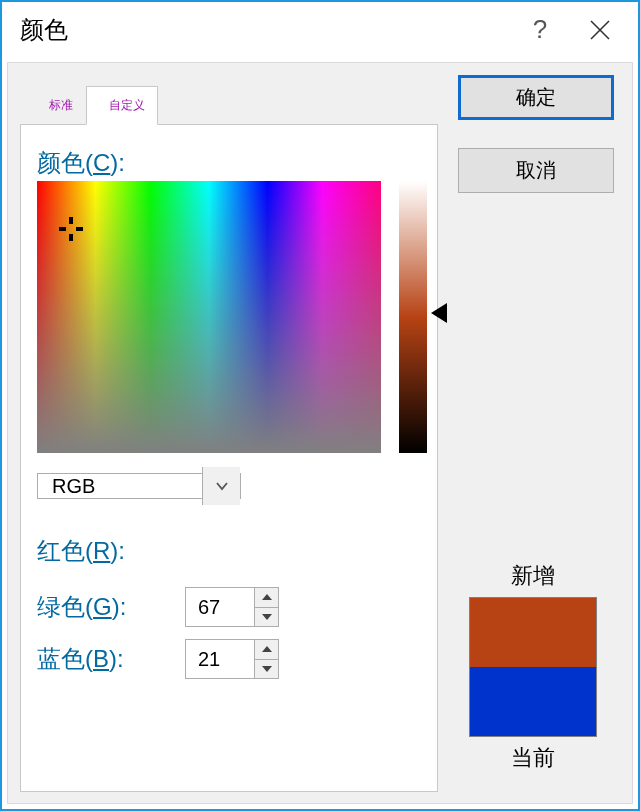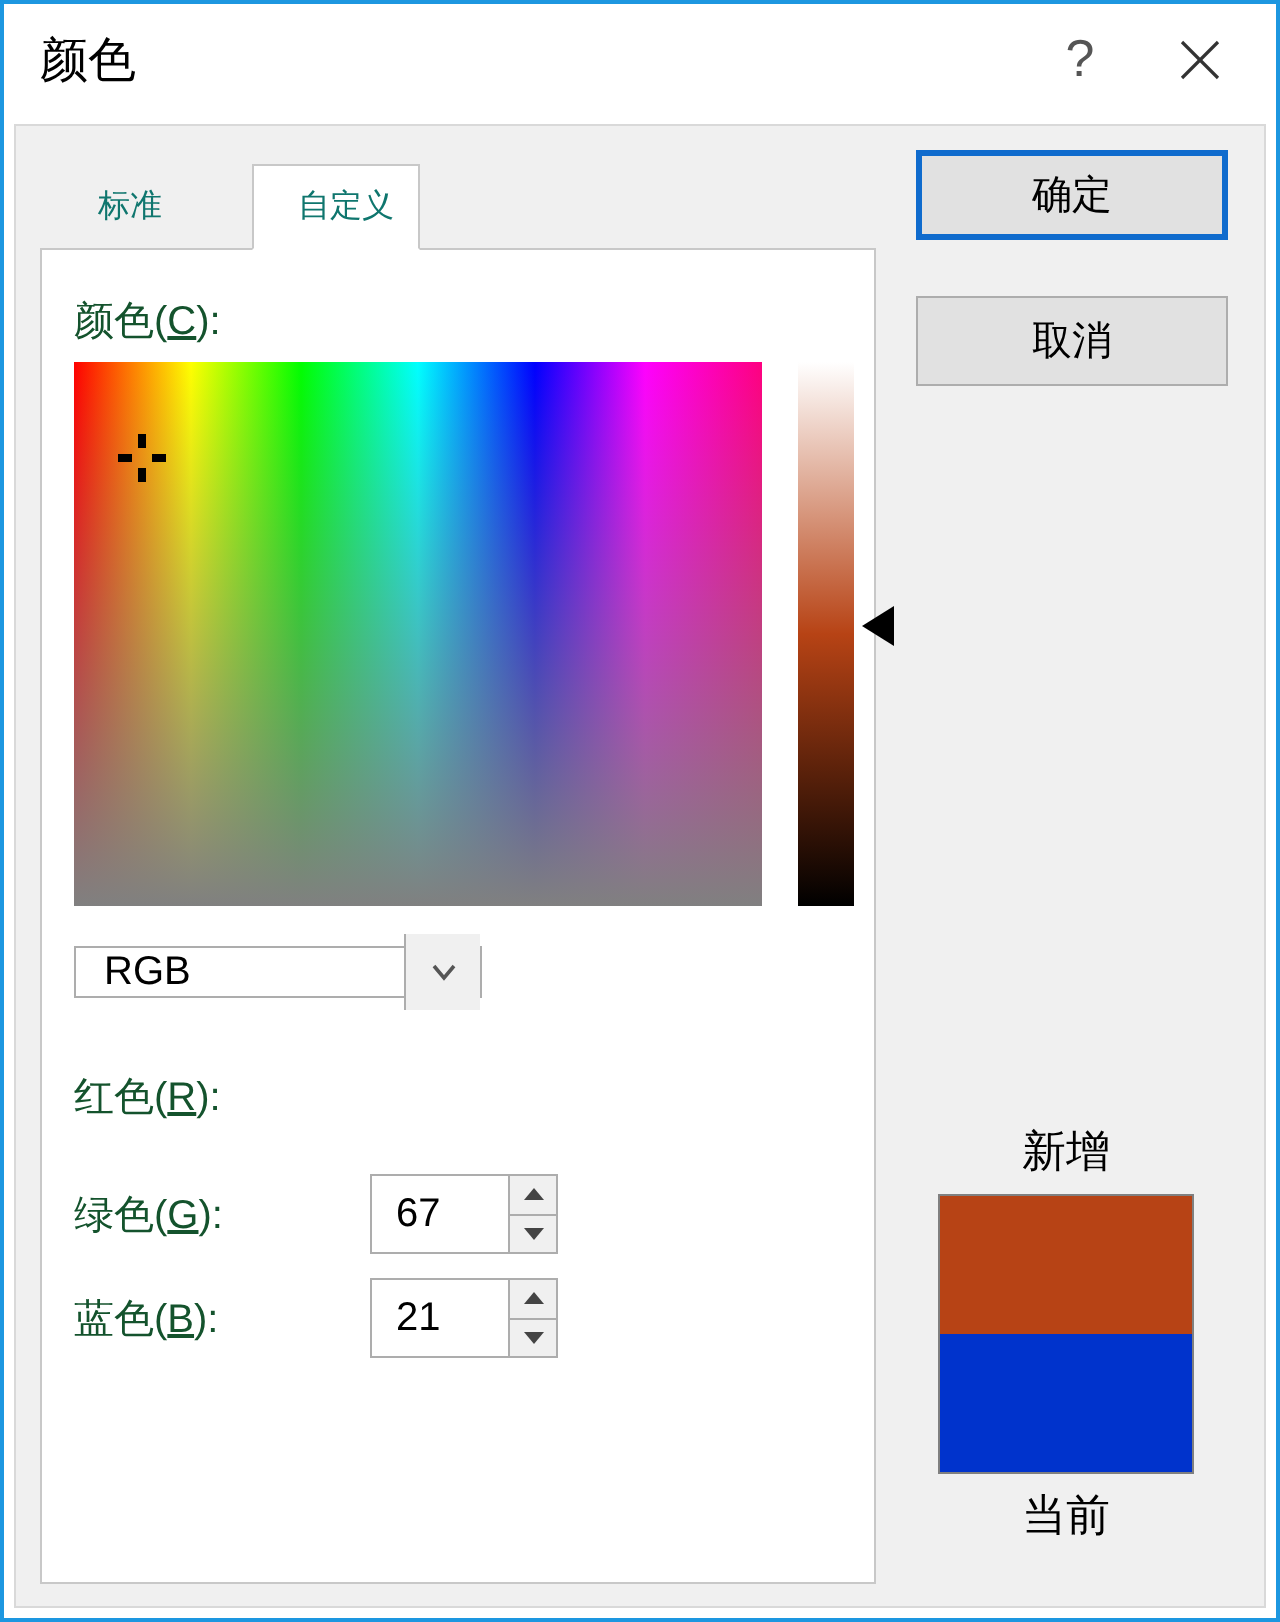--- a/index.html
+++ b/index.html
@@ -46,32 +46,31 @@
     }
     .tabs {
       position: absolute;
       top: 14px; left: 18px;
       display: flex;
       align-items: flex-end;
       height: 48px;
     }
     .tab {
       padding: 10px 12px 10px 22px;
-      font-size: 16px;
-      color: #0f766e;
+      font-size: 12px;
+      color: #a21caf;
       border: 1px solid transparent;
       cursor: pointer;
     }
     .tab.active {
       background: #fff;
       border: 1px solid #c8c8c8;
       border-bottom: 1px solid #fff;
       position: relative;
       z-index: 2;
-      margin-left: 32px;
     }
     .panel {
       position: absolute;
       left: 12px; top: 61px;
       width: 418px;
       height: 668px;
       background: #fff;
       border: 1px solid #c8c8c8;
     }
     .right {
@@ -87,21 +86,21 @@
       justify-content: center;
       font-size: 20px;
       background: #e1e1e1;
       border: 1px solid #adadad;
       margin: 0 auto 28px auto;
       cursor: pointer;
     }
     .btn.primary {
       border: 3px solid #0f6bcd;
     }
-    .lbl { font-size: 20px; color: #14532d; }
+    .lbl { font-size: 24px; color: #0369a1; }
     .u { text-decoration: underline; }
     .panel .color-label { position: absolute; left: 16px; top: 22px; }
     .gradient-wrap {
       position: absolute;
       left: 16px; top: 56px;
       width: 394px; height: 272px;
     }
     .gradient {
       position: absolute;
       left: 0; top: 0; width: 344px; height: 272px;

